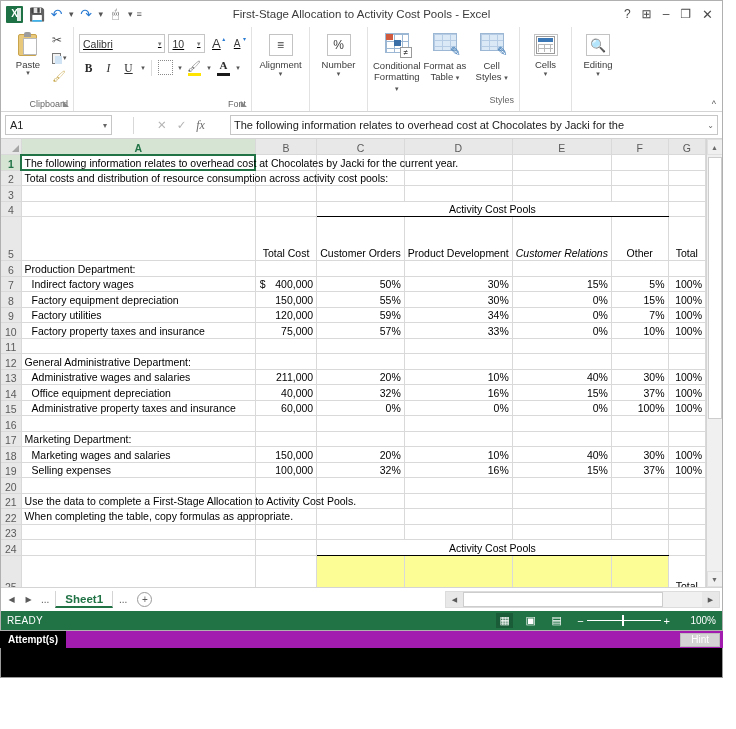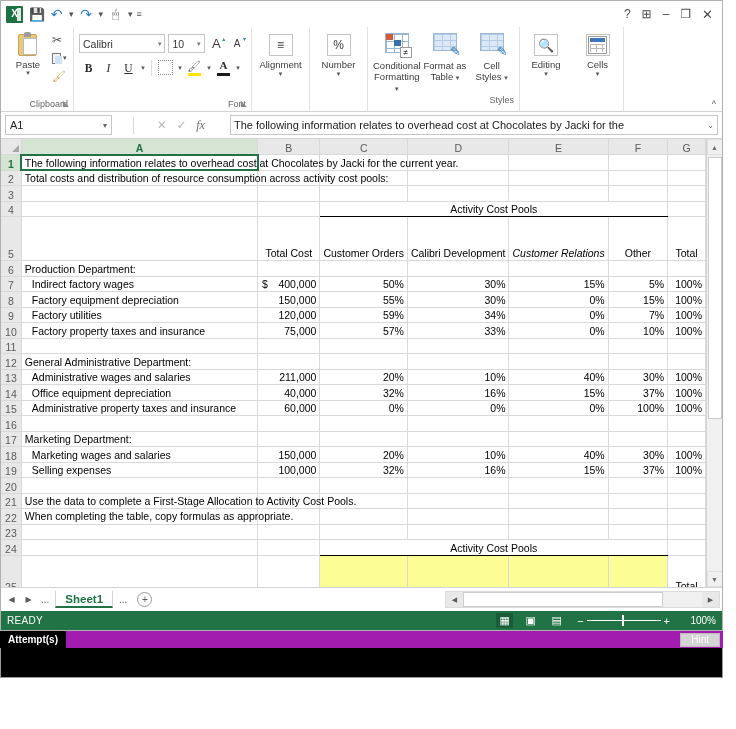--- a/index.html
+++ b/index.html
@@ -189,21 +189,21 @@
   .ico-sm { width: 16px; height: 14px; position: relative; font-size: 12px; color: #555; display:flex; align-items:center; }
   .ico-scissors::after { content: "\2702"; font-size: 12px; color: #4a4a4a; }
   .ico-copy { display: flex; align-items: center; gap: 2px; }
   .ico-copy .c1 { width: 9px; height: 11px; border: 1px solid #7a7a7a; background:#f2f2f2; position: relative;}
   .ico-copy .c1::after{content:"";position:absolute;left:2px;top:2px;width:7px;height:8px;background:#cfe3f5;}
   .ico-copy .cc { font-size: 7px; color: #555; }
   .ico-brush::after { content: "\1F58C"; font-size: 11px; color: #c8a84b; }
 
   
   .font-grp { width: 178px; }
-  .font-row1 { display: flex; align-items: center; gap: 3px; padding-top: 4px; }
+  .font-row1 { display: flex; align-items: center; gap: 3px; padding-top: 4px; text-decoration: underline; }
   .combo {
     border: 1px solid #c6c6c6;
     height: 19px;
     background: #fff;
     display: flex; align-items: center;
     font-size: 10.5px; color: #333;
     padding: 0 3px;
   }
   .combo .cv { flex: 1; }
   .combo .cdd { font-size: 7px; color: #777; padding-left: 4px; }
@@ -561,20 +561,21 @@
     <div class="qat">
       <div class="qat-btn qat-save">💾</div>
       <div class="qat-btn qat-undo">↶</div>
       <div class="qat-cap">▾</div>
       <div class="qat-btn qat-redo">↷</div>
       <div class="qat-cap">▾</div>
       <div class="qat-btn qat-touch">🖱</div>
       <div class="qat-cap">▾</div>
       <div class="qat-more">≡</div>
     </div>
+    <div class="win-title">First-Stage Allocation to Activity Cost Pools - Excel</div>
     <div class="win-ctrls">
       <span>?</span>
       <span>⊞</span>
       <span>–</span>
       <span>❐</span>
       <span class="wc-close">✕</span>
     </div>
   </div>
 
 
@@ -703,40 +704,40 @@
             <span>Cell Styles</span>
             <span class="c">▾</span>
           </div>
         </div>
       </div>
       <div class="rgroup-label">
         <span>Styles</span>
       </div>
     </div>
 
+    <div class="rgroup cells-grp">
+      <div class="rgroup-body">
+        <div class="simple-btn">
+          <div class="sq-ico">
+                <span class="ico-cells"></span>
+              </div>
+          <div class="lbl">Cells</div>
+          <div class="caret">▾</div>
+        </div>
+      </div>
+      <div class="rgroup-label">&nbsp;</div>
+    </div>
+
     <div class="rgroup edit-grp" style="border-right:none;">
       <div class="rgroup-body">
         <div class="simple-btn">
           <div class="sq-ico">
                 <span class="ico-find"></span>
               </div>
           <div class="lbl">Editing</div>
-          <div class="caret">▾</div>
-        </div>
-      </div>
-      <div class="rgroup-label">&nbsp;</div>
-    </div>
-
-    <div class="rgroup cells-grp">
-      <div class="rgroup-body">
-        <div class="simple-btn">
-          <div class="sq-ico">
-                <span class="ico-cells"></span>
-              </div>
-          <div class="lbl">Cells</div>
           <div class="caret">▾</div>
         </div>
       </div>
       <div class="rgroup-label">&nbsp;</div>
     </div>
 
     <div class="ribbon-collapse">^</div>
   </div>
 
   <div class="formulabar">
@@ -820,21 +821,21 @@
               <td class="cell l"></td>
               <td class="cell"></td>
               <td colspan="4" class="cell c bold bbot">Activity Cost Pools</td>
               <td class="cell"></td>
             </tr>
             <tr>
               <td class="rowhead tall5">5</td>
               <td class="cell l bold tall5"></td>
               <td class="cell tall5 c bold" style="vertical-align: bottom;">Total Cost</td>
               <td class="cell tall5 c bold" style="vertical-align: bottom;">Customer Orders</td>
-              <td class="cell tall5 c bold" style="vertical-align: bottom;">Calibri Development</td>
+              <td class="cell tall5 c bold" style="vertical-align: bottom;">Product Development</td>
               <td class="cell tall5 c bold" style="vertical-align: bottom; font-style: italic;">Customer Relations</td>
               <td class="cell tall5 c bold" style="vertical-align: bottom;">Other</td>
               <td class="cell tall5 c bold" style="vertical-align: bottom;">Total</td>
             </tr>
             <tr>
               <td class="rowhead">6</td>
               <td class="cell l">Production Department:</td>
               <td class="cell r"></td>
               <td class="cell r"></td>
               <td class="cell r"></td>

